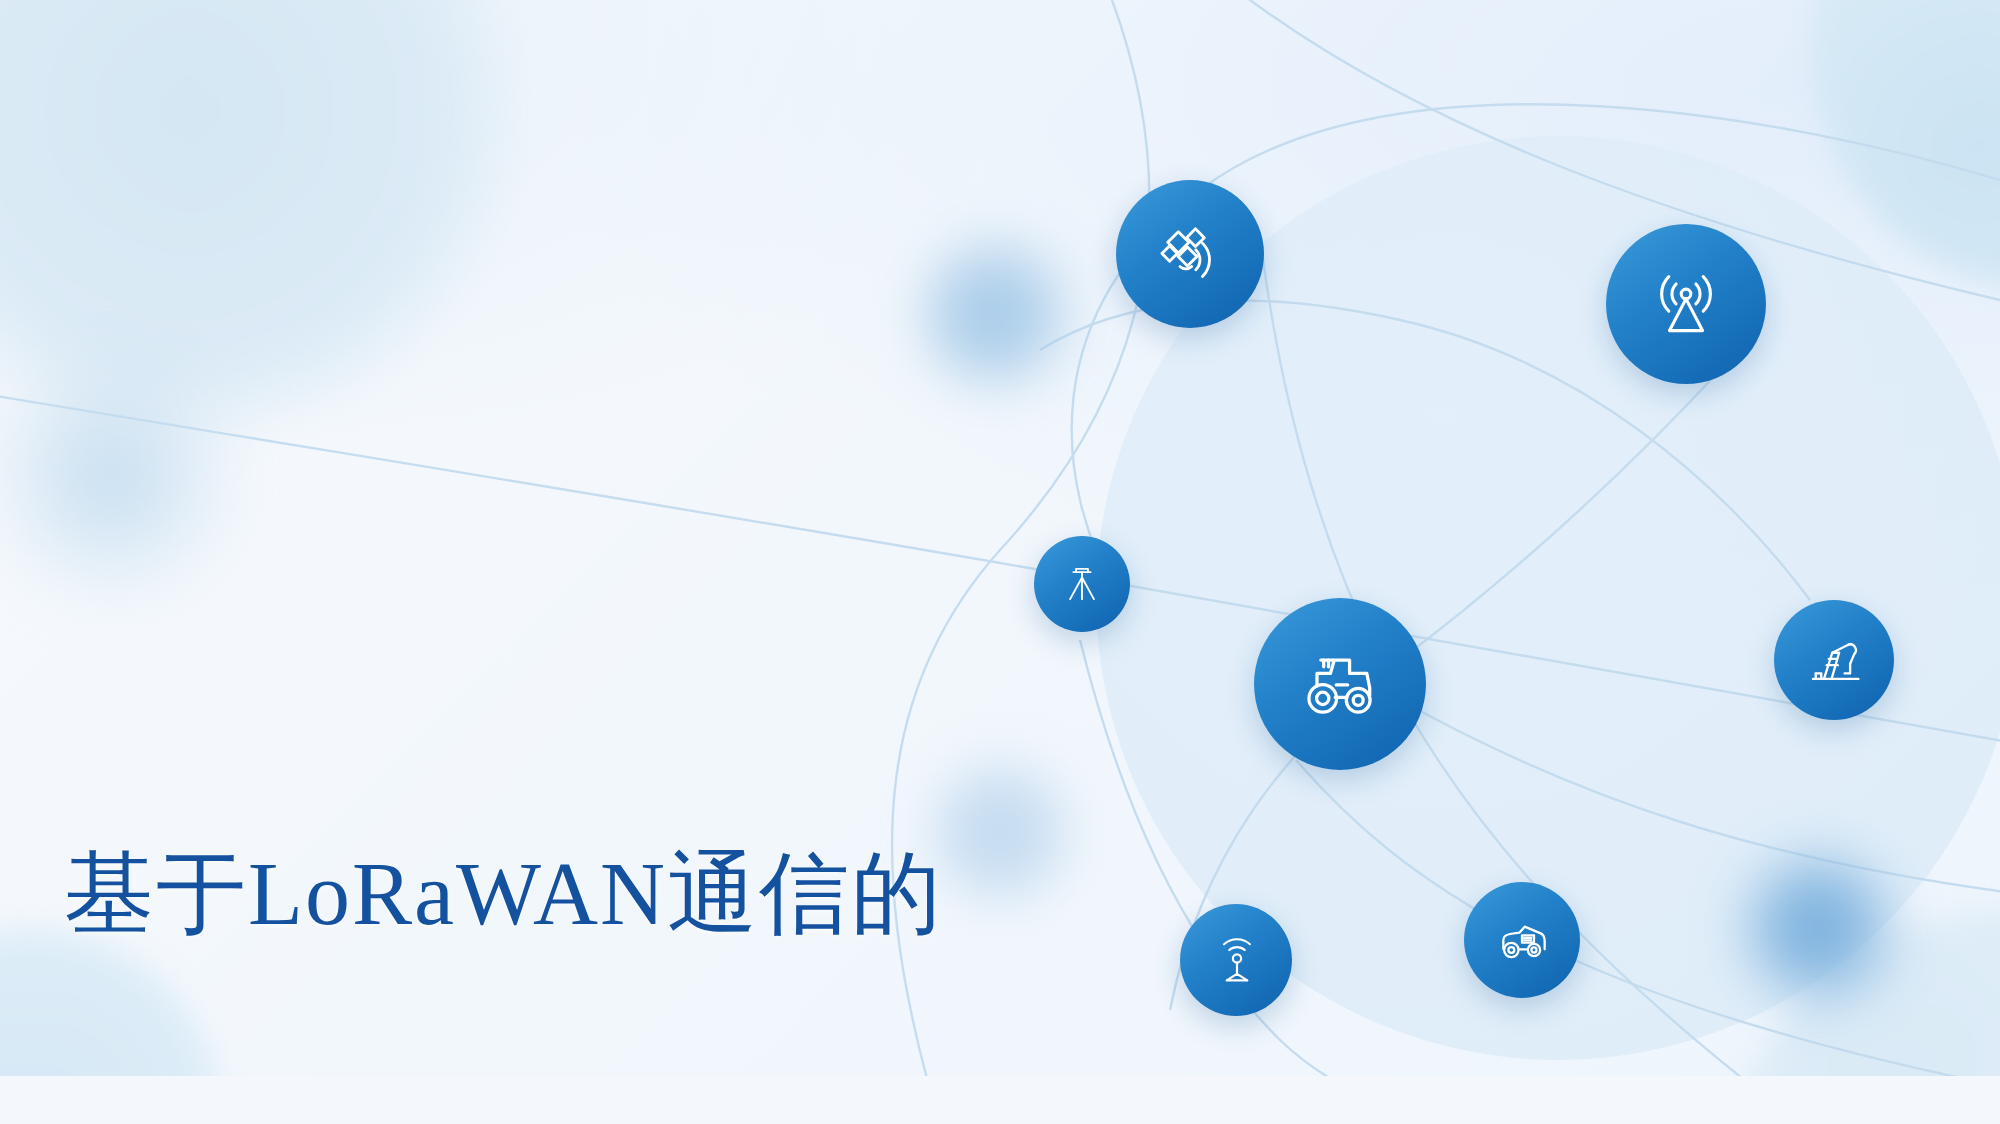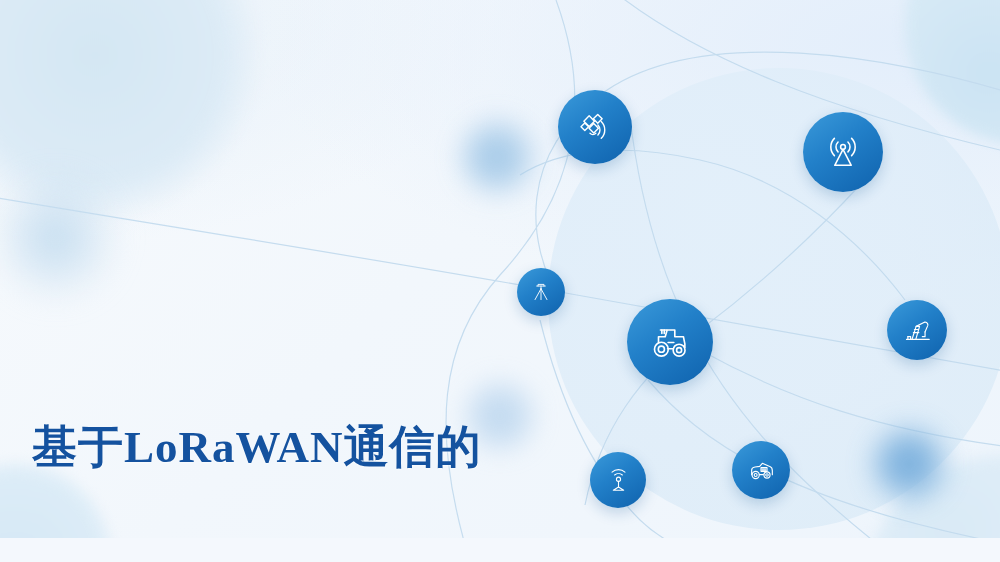--- a/index.html
+++ b/index.html
@@ -7,21 +7,20 @@
     width:1000px;height:562px;overflow:hidden;
     font-family:"Liberation Serif", serif;
     background:#f4f8fd;
   }
   #slide{
     position:relative;width:1000px;height:538px;overflow:hidden;
     background:
       radial-gradient(120% 90% at 92% 8%,  #e3eefb 0%, rgba(227,238,251,0) 55%),
       radial-gradient(90% 80% at 4% 4%,    #e6f0f9 0%, rgba(230,240,249,0) 52%),
       linear-gradient(135deg,#f7fafd 0%,#f2f7fc 45%,#eef5fc 100%);
-    font-weight: bold;
   }
 
   
   .blob{position:absolute;border-radius:50%;pointer-events:none;}
   .b-tl{left:-70px;top:-110px;width:330px;height:330px;
         background:radial-gradient(circle at 50% 50%, #d4e7f3 0%, #dcebf6 55%, rgba(224,238,247,0) 72%);
         filter:blur(6px);}
   .b-ml{left:-12px;top:170px;width:135px;height:135px;
         background:radial-gradient(circle at 50% 50%, #c3dcef 0%, rgba(205,226,241,0) 70%);
         filter:blur(14px);}

